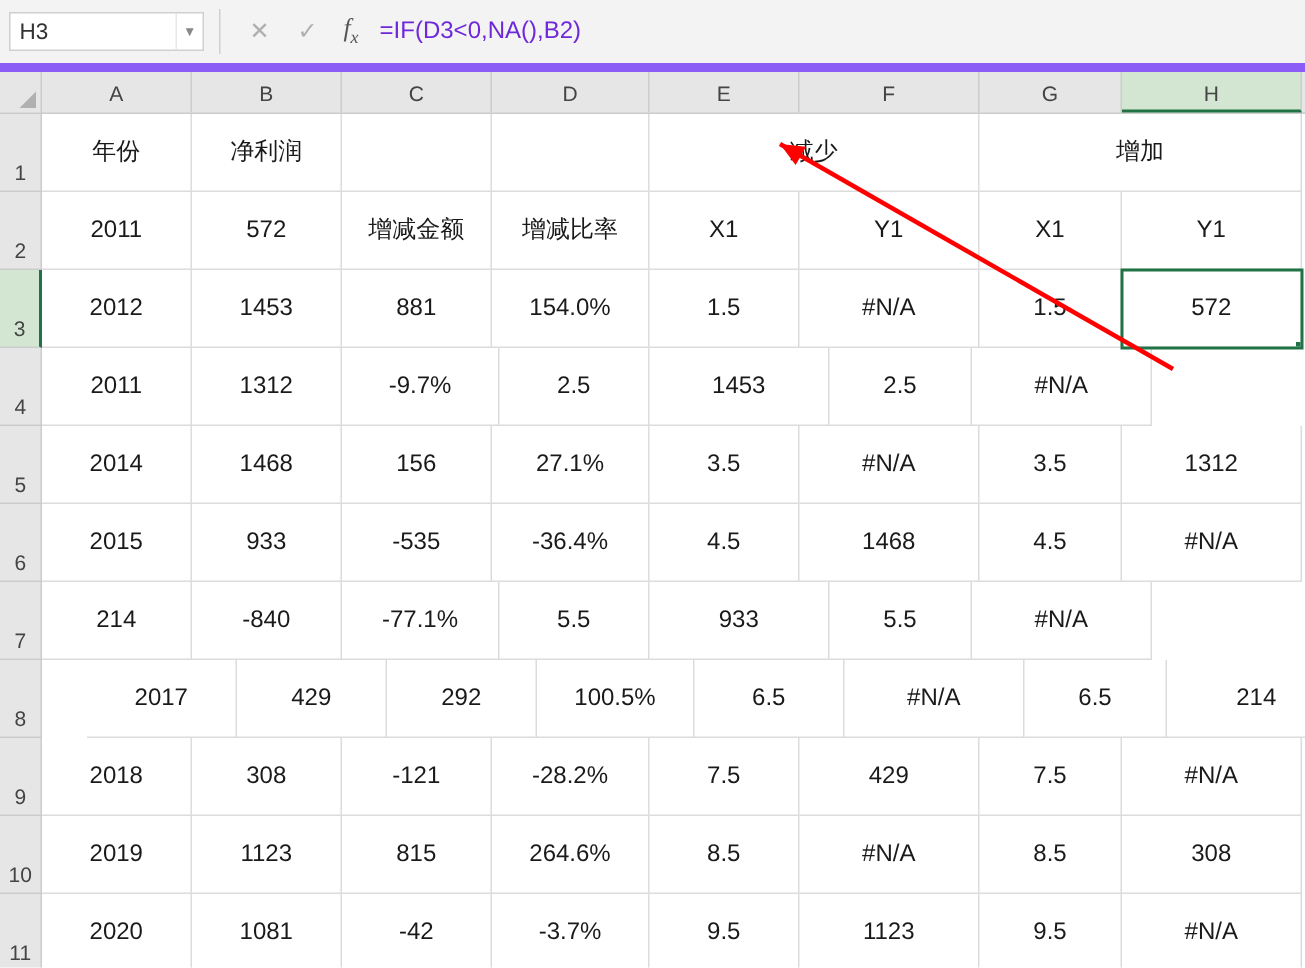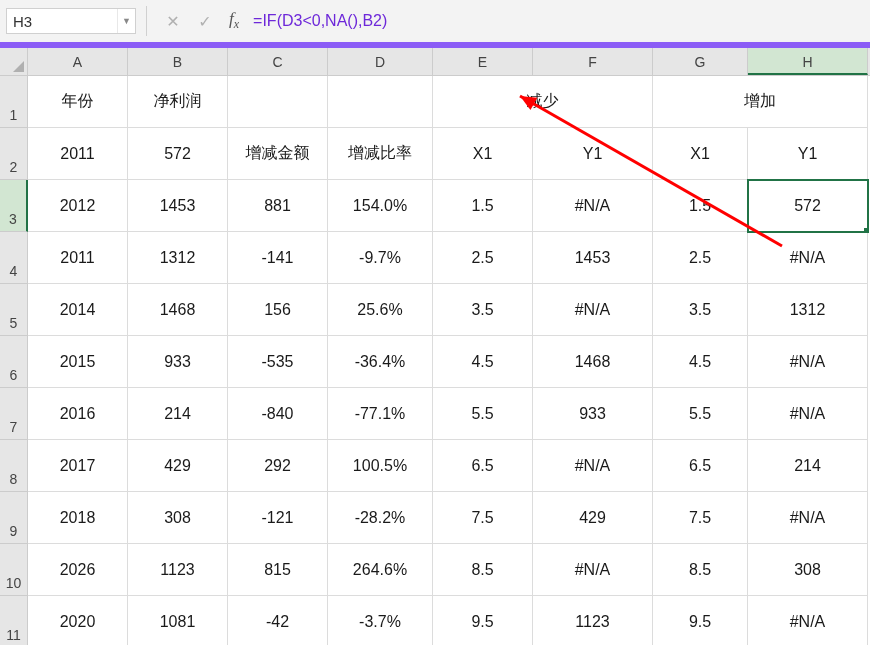--- a/index.html
+++ b/index.html
@@ -163,79 +163,77 @@
         <div class="cell" style="width: 100px; height: 52px;">881</div>
         <div class="cell" style="width: 105px; height: 52px;">154.0%</div>
         <div class="cell" style="width: 100px; height: 52px;">1.5</div>
         <div class="cell" style="width: 120px; height: 52px;">#N/A</div>
         <div class="cell" style="width: 95px; height: 52px;">1.5</div>
         <div class="cell active" style="width: 120px; height: 52px;">572</div>
       </div>
       <div class="grow">
         <div class="cell" style="width: 100px; height: 52px;">2011</div>
         <div class="cell" style="width: 100px; height: 52px;">1312</div>
-        <div class="cell" style="width: 100px; height: 52px;">-141</div>
         <div class="cell" style="width: 105px; height: 52px;">-9.7%</div>
         <div class="cell" style="width: 100px; height: 52px;">2.5</div>
         <div class="cell" style="width: 120px; height: 52px;">1453</div>
         <div class="cell" style="width: 95px; height: 52px;">2.5</div>
         <div class="cell" style="width: 120px; height: 52px;">#N/A</div>
       </div>
       <div class="grow">
         <div class="cell" style="width: 100px; height: 52px;">2014</div>
         <div class="cell" style="width: 100px; height: 52px;">1468</div>
         <div class="cell" style="width: 100px; height: 52px;">156</div>
-        <div class="cell" style="width: 105px; height: 52px;">25.6%</div>
+        <div class="cell" style="width: 105px; height: 52px;">27.1%</div>
         <div class="cell" style="width: 100px; height: 52px;">3.5</div>
         <div class="cell" style="width: 120px; height: 52px;">#N/A</div>
         <div class="cell" style="width: 95px; height: 52px;">3.5</div>
         <div class="cell" style="width: 120px; height: 52px;">1312</div>
       </div>
       <div class="grow">
         <div class="cell" style="width: 100px; height: 52px;">2015</div>
         <div class="cell" style="width: 100px; height: 52px;">933</div>
         <div class="cell" style="width: 100px; height: 52px;">-535</div>
         <div class="cell" style="width: 105px; height: 52px;">-36.4%</div>
         <div class="cell" style="width: 100px; height: 52px;">4.5</div>
         <div class="cell" style="width: 120px; height: 52px;">1468</div>
         <div class="cell" style="width: 95px; height: 52px;">4.5</div>
         <div class="cell" style="width: 120px; height: 52px;">#N/A</div>
       </div>
       <div class="grow">
-        <div class="cell" style="width: 100px; height: 52px;">2016</div>
         <div class="cell" style="width: 100px; height: 52px;">214</div>
         <div class="cell" style="width: 100px; height: 52px;">-840</div>
         <div class="cell" style="width: 105px; height: 52px;">-77.1%</div>
         <div class="cell" style="width: 100px; height: 52px;">5.5</div>
         <div class="cell" style="width: 120px; height: 52px;">933</div>
         <div class="cell" style="width: 95px; height: 52px;">5.5</div>
         <div class="cell" style="width: 120px; height: 52px;">#N/A</div>
       </div>
       <div class="grow">
-        <div class="cell" style="width: 100px; height: 52px;">2017</div>
+        <div class="cell" style="width: 100px; height: 52px; margin-left: 30px;">2017</div>
         <div class="cell" style="width: 100px; height: 52px;">429</div>
         <div class="cell" style="width: 100px; height: 52px;">292</div>
         <div class="cell" style="width: 105px; height: 52px;">100.5%</div>
         <div class="cell" style="width: 100px; height: 52px;">6.5</div>
         <div class="cell" style="width: 120px; height: 52px;">#N/A</div>
         <div class="cell" style="width: 95px; height: 52px;">6.5</div>
         <div class="cell" style="width: 120px; height: 52px;">214</div>
       </div>
       <div class="grow">
         <div class="cell" style="width: 100px; height: 52px;">2018</div>
         <div class="cell" style="width: 100px; height: 52px;">308</div>
         <div class="cell" style="width: 100px; height: 52px; text-align: right;">-121</div>
         <div class="cell" style="width: 105px; height: 52px;">-28.2%</div>
         <div class="cell" style="width: 100px; height: 52px;">7.5</div>
         <div class="cell" style="width: 120px; height: 52px;">429</div>
         <div class="cell" style="width: 95px; height: 52px;">7.5</div>
         <div class="cell" style="width: 120px; height: 52px;">#N/A</div>
       </div>
       <div class="grow">
-        <div class="cell" style="width: 100px; height: 52px;">2026</div>
+        <div class="cell" style="width: 100px; height: 52px;">2019</div>
         <div class="cell" style="width: 100px; height: 52px;">1123</div>
         <div class="cell" style="width: 100px; height: 52px;">815</div>
         <div class="cell" style="width: 105px; height: 52px;">264.6%</div>
         <div class="cell" style="width: 100px; height: 52px;">8.5</div>
         <div class="cell" style="width: 120px; height: 52px;">#N/A</div>
         <div class="cell" style="width: 95px; height: 52px;">8.5</div>
         <div class="cell" style="width: 120px; height: 52px;">308</div>
       </div>
       <div class="grow">
         <div class="cell" style="width: 100px; height: 52px;">2020</div>

